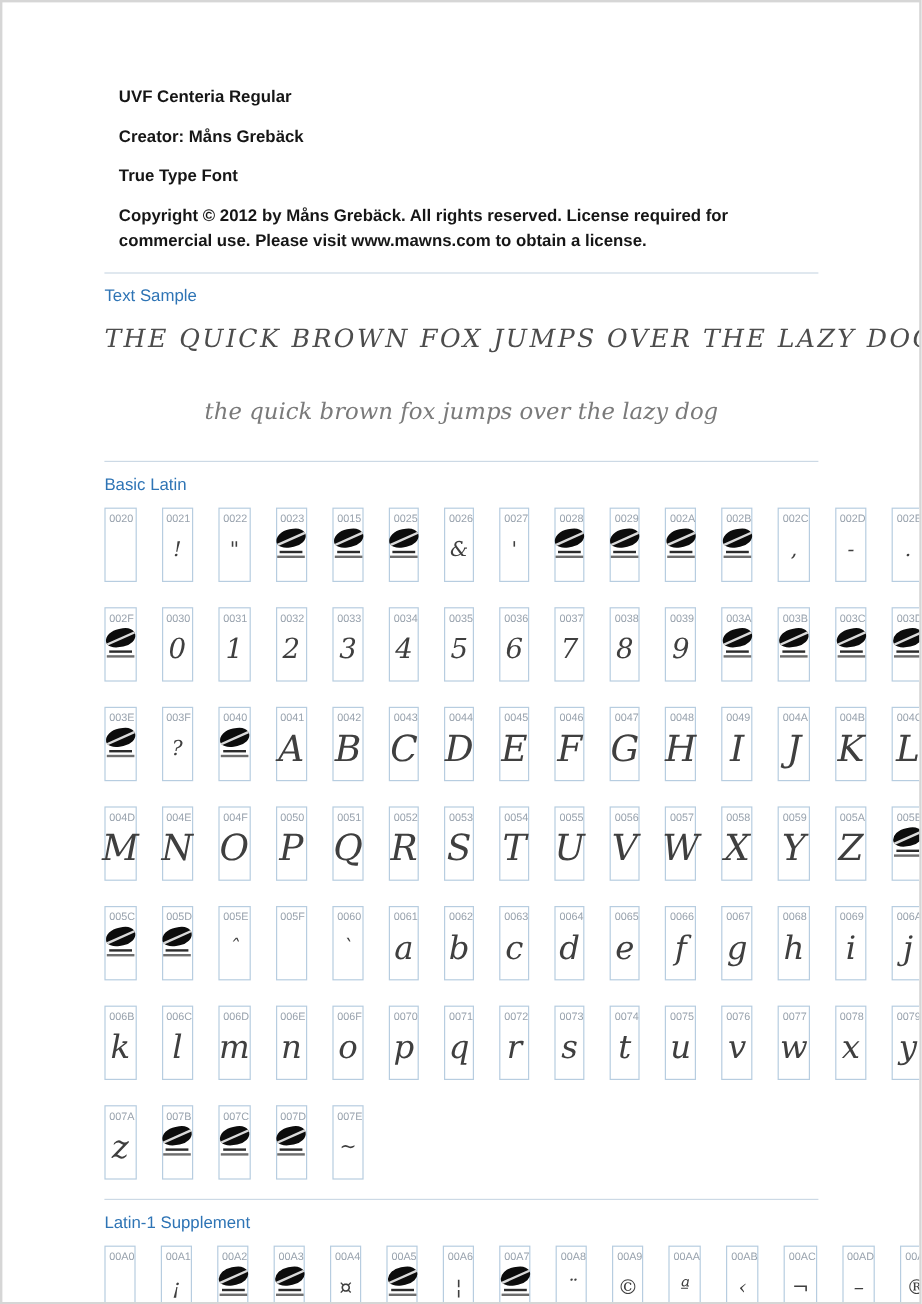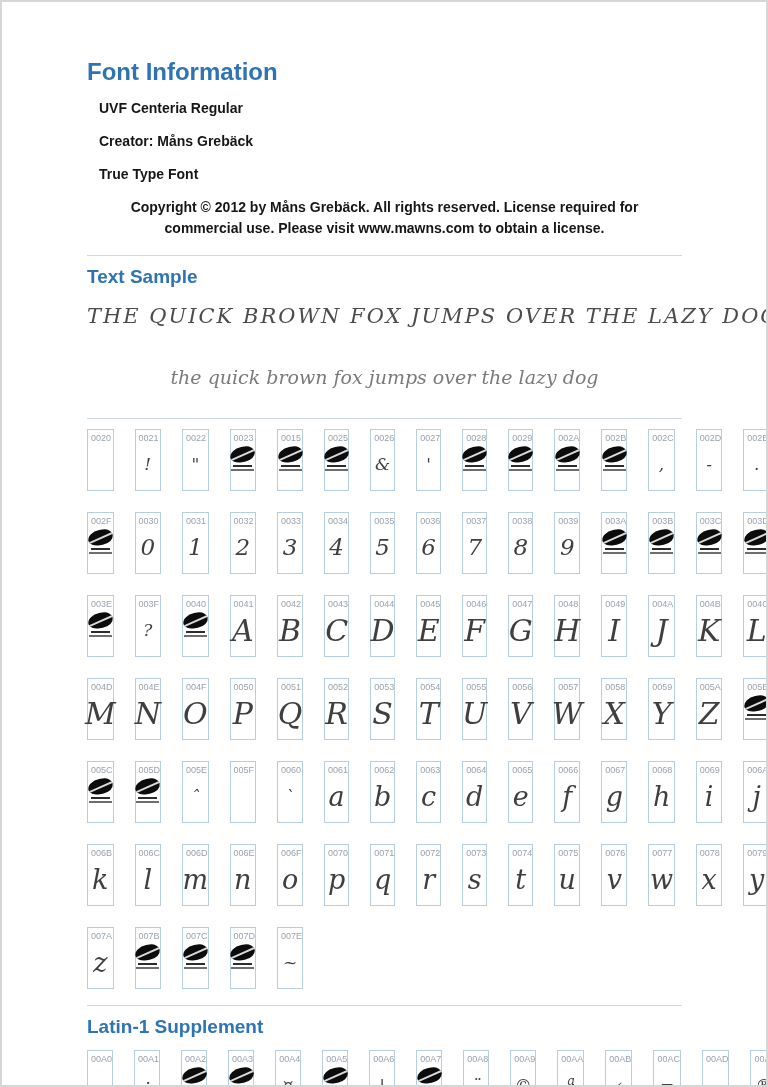--- a/index.html
+++ b/index.html
@@ -14,29 +14,29 @@
   .page { padding:56px 84px 0 85px; }
 
   h1.title {
     color:#2e74b5; font-size:24px; font-weight:bold;
     margin:0 0 7px 0; letter-spacing:0;
   }
   .meta p {
     margin:12px; font-size:14px; font-weight:bold; color:#161616;
     line-height:21px;
   }
-  .meta p.copyright { max-width:600px;text-align:center; }
+  .meta p.copyright { max-width:600px; }
 
   hr.rule {
     border:none; border-top:1px solid #ccd9e5;
     margin:16px 0 10px 0;
   }
 
   h2.section {
-    color:#2e74b5; font-size:19px; font-weight:bold;
+    color:#2e74b5; font-size:14px; font-weight:normal;
     margin:0 0 12px 0;
   }
 
   .sample-upper {
     font-family:"DejaVu Serif", serif; font-style:italic;
     font-size:21px; letter-spacing:2px; color:#4c4c4c;
     text-align:center; margin:16px 0 0 0; white-space:nowrap;
   }
   .sample-lower {
     font-family:"DejaVu Serif", serif; font-style:italic;
@@ -88,37 +88,37 @@
     transform:rotate(-14deg);
   }
   .cap1 { height:2px; width:19px; background:#2c2c2c; margin:0 auto 1.5px auto; }
   .cap2 { height:2px; width:23px; background:#6d6d6d; margin:0 auto; }
 </style>
 </head>
 <body>
 
 <div class="page">
 
-  <h1 class="title">Font Information</h1>
 
   <div class="meta">
     <p>UVF Centeria Regular</p>
     <p>Creator: Måns Grebäck</p>
     <p>True Type Font</p>
     <p class="copyright">Copyright © 2012 by Måns Grebäck. All rights reserved. License required for commercial use. Please visit www.mawns.com to obtain a license.</p>
   </div>
 
   <hr class="rule">
 
   <h2 class="section">Text Sample</h2>
   <div class="sample-upper">THE QUICK BROWN FOX JUMPS OVER THE LAZY DOG</div>
   <div class="sample-lower">the quick brown fox jumps over the lazy dog</div>
 
   <div id="sections">
       <hr class="rule">
+      <h2 class="section">Basic Latin</h2>
       <div class="grid">
         <div class="cell">
           <div class="code">0020</div>
         </div>
         <div class="cell">
           <div class="code">0021</div>
           <div class="glyph sym">!</div>
         </div>
         <div class="cell">
           <div class="code">0022</div>

